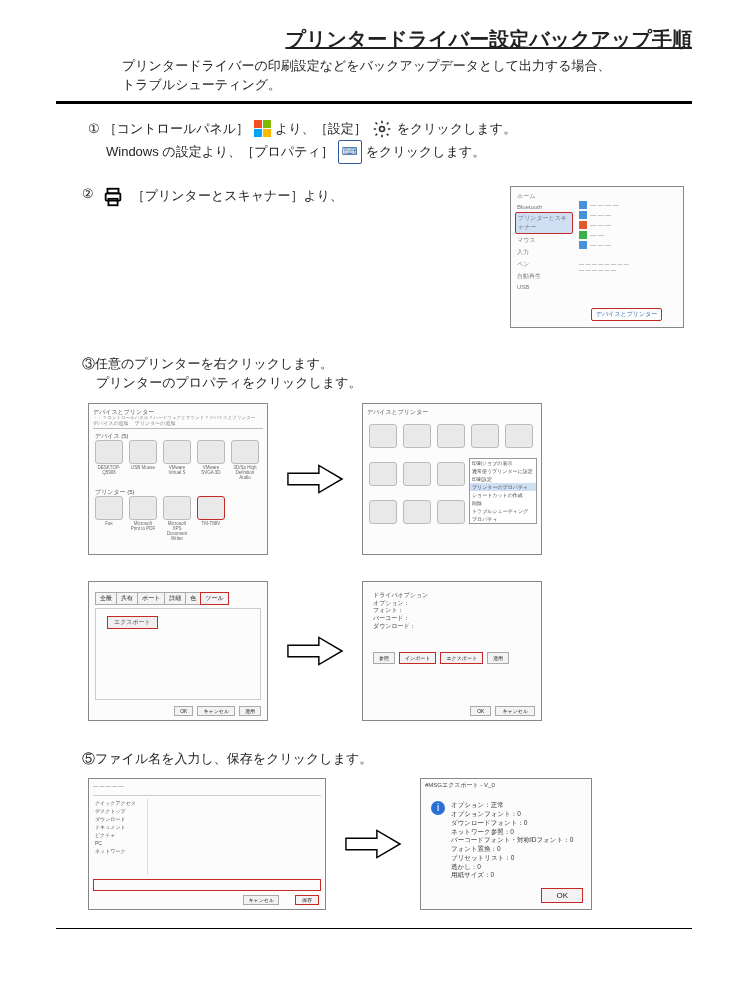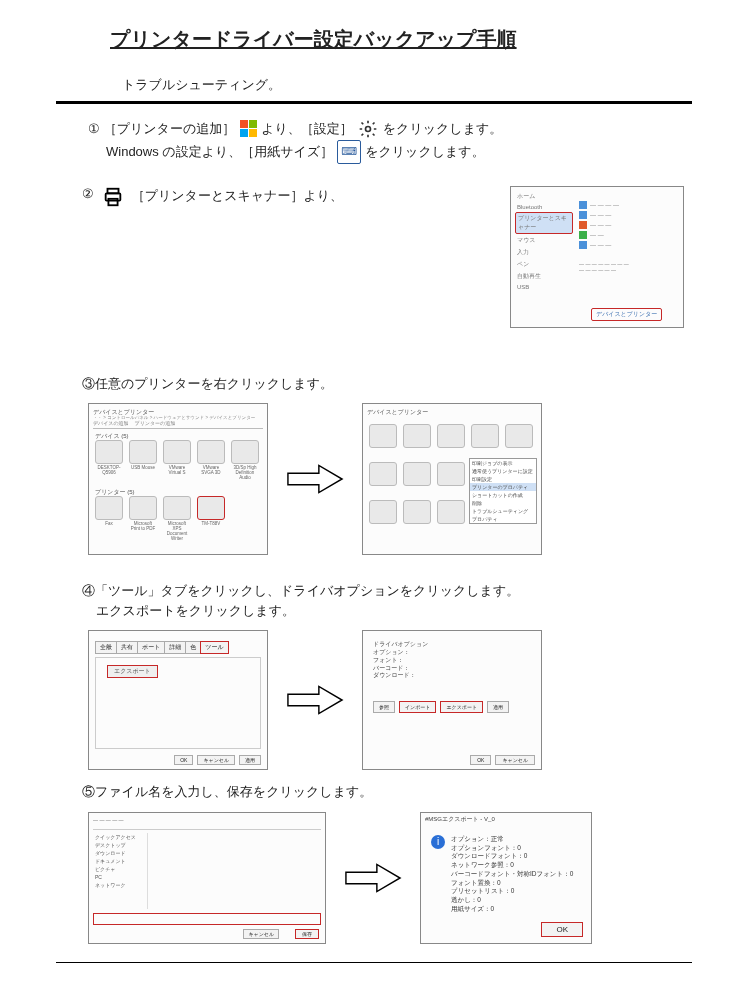--- a/index.html
+++ b/index.html
@@ -13,20 +13,21 @@
   }
   .page {
     padding: 26px 56px 20px 56px;
   }
   .title {
     font-size: 20px;
     font-weight: bold;
     text-decoration: underline;
     margin: 0 0 4px 0;
     padding-left: 54px;
+    text-align: right;
   }
   .subtitle {
     font-size: 13px;
     margin: 0 0 6px 0;
     padding-left: 66px;
     line-height: 1.45;
   }
   hr.thick {
     border: none;
     border-top: 3px solid #000;
@@ -77,21 +78,21 @@
   }
   .step2-shot .sb { position:absolute; left:4px; top:4px; width:58px; bottom:4px; }
   .step2-shot .sb-item { padding:1px 2px; margin-bottom:1px; }
   .step2-shot .sb-sel { border:1.5px solid #c62828; border-radius:2px; background:#cfe0f5; }
   .step2-shot .main { position:absolute; left:68px; right:4px; top:14px; }
   .step2-shot .sq { width:8px;height:8px;display:inline-block;margin-right:3px;vertical-align:middle; }
   .step2-shot .link-hi { position:absolute; left:80px; bottom:6px;
      border:1.5px solid #c62828; border-radius:2px; padding:1px 4px; color:#3a6fb0;}
 
   
-  .step3 { margin-top: 46px; padding-left: 26px; }
+  .step3 { margin-top: 26px; padding-left: 26px; }
   .step3-text { line-height: 1.5; }
   .shots-row {
     display: flex; align-items: center; gap: 18px; margin-top: 10px;
     padding-left: 6px;
   }
   .shot {
     border: 1px solid #888; background: #fcfcfc;
     position: relative; overflow: hidden;
   }
   .shot.s3a { width: 178px; height: 150px; }
@@ -124,21 +125,21 @@
   .s4a .btns { position:absolute; bottom:4px; right:6px; display:flex; gap:4px;}
   .s4a .btns span { border:1px solid #aaa; font-size:5px; padding:1px 5px; background:#f3f3f3;}
   .s4b .txt { position:absolute; top:10px; left:10px; font-size:6px; line-height:1.3; color:#444;}
   .s4b .btnrow { position:absolute; top:70px; left:10px; right:10px; display:flex; gap:4px;}
   .s4b .btnrow span { border:1px solid #aaa; font-size:5px; padding:2px 5px; background:#f3f3f3;}
   .s4b .btnrow .hi { border:1.5px solid #c62828; }
   .s4b .btns2 { position:absolute; bottom:4px; right:6px; display:flex; gap:4px;}
   .s4b .btns2 span { border:1px solid #aaa; font-size:5px; padding:1px 6px; background:#f3f3f3;}
 
   
-  .step5 { margin-top: 12px; padding-left: 26px; }
+  .step5 { margin-top: 28px; padding-left: 26px; }
   .shot.s5a { width: 236px; height: 130px; }
   .shot.s5b { width: 170px; height: 130px; }
   .s5a .top { position:absolute; top:4px; left:4px; right:4px; height:12px; font-size:5px; color:#666; border-bottom:1px solid #ccc;}
   .s5a .side { position:absolute; top:20px; left:4px; width:54px; bottom:34px; border-right:1px solid #ddd; font-size:5px; color:#555;}
   .s5a .side div { padding:1px 2px; }
   .s5a .main { position:absolute; top:20px; left:62px; right:4px; bottom:34px; font-size:5px;}
   .s5a .fname { position:absolute; left:4px; right:4px; bottom:18px; border:1.5px solid #c62828; height:10px;}
   .s5a .save { position:absolute; right:6px; bottom:4px; border:1.5px solid #c62828; font-size:5px; padding:1px 6px; background:#f3f3f3;}
   .s5a .cancel { position:absolute; right:46px; bottom:4px; border:1px solid #aaa; font-size:5px; padding:1px 4px; background:#f3f3f3;}
 
@@ -147,46 +148,46 @@
   .s5b .list { position:absolute; top:22px; left:30px; font-size:6.5px; color:#333; line-height:1.35;}
   .s5b .ok { position:absolute; right:8px; bottom:6px; border:1.5px solid #c62828; font-size:8px; padding:2px 14px; background:#f3f3f3;}
 </style>
 </head>
 <body>
 
 <div class="page">
 
   <div class="title">プリンタードライバー設定バックアップ手順</div>
   <div class="subtitle">
-    <br>
+    <span>プリンタードライバーの印刷設定などをバックアップデータとして出力する場合、</span><br>
     <span>トラブルシューティング。</span>
   </div>
   <hr class="thick">
 
   <div class="step1">
     <div class="step1-row">
       <span>①</span>
-      <span>［プリンターの追加］</span>
+      <span>［コントロールパネル］</span>
       <span class="winlogo">
         <span style="background:#f25022"></span>
           <span style="background:#7fba00"></span>
         <span style="background:#00a4ef"></span>
           <span style="background:#ffb900"></span>
       </span>
       <span>より、［設定］</span>
       <span class="gear-icon">
         <svg viewBox="0 0 24 24" width="20" height="20" fill="none" stroke="#333" stroke-width="2">
           <circle cx="12" cy="12" r="3"></circle>
           <path d="M12 2v3M12 19v3M4.2 4.2l2.1 2.1M17.7 17.7l2.1 2.1M2 12h3M19 12h3M4.2 19.8l2.1-2.1M17.7 6.3l2.1-2.1"></path>
         </svg>
       </span>
       <span>をクリックします。</span>
     </div>
     <div class="step1-row" style="padding-left:18px;">
-      <span>Windows の設定より、［用紙サイズ］</span>
+      <span>Windows の設定より、［プロパティ］</span>
       <span class="dev-icon">⌨</span>
       <span>をクリックします。</span>
     </div>
   </div>
 
   <div class="step2">
     <div class="step2-text">
       <span>②</span>
       <span class="printer-icon">
         <svg width="22" height="22" viewBox="0 0 24 24" fill="none" stroke="#000" stroke-width="2">
@@ -218,20 +219,21 @@
         <div style="margin-top:2px"><span class="sq" style="background:#4a90d9"></span>— — —</div>
         <div style="margin-top:12px; font-size:5px;">— — — — — — — —<br>— — — — — —</div>
       </div>
       <div class="link-hi">デバイスとプリンター</div>
     </div>
   </div>
 
   <div class="step3">
     <div class="step3-text">
       <span>③</span><span>任意のプリンターを右クリックします。</span><br>
+      <span style="padding-left:14px">プリンターのプロパティをクリックします。</span>
     </div>
     <div class="shots-row">
       <div class="shot s3a">
         <div class="hdr">デバイスとプリンター</div>
         <div style="position:absolute;top:11px;left:4px;font-size:4.5px;color:#888">・・ &gt; コントロールパネル &gt; ハードウェアとサウンド &gt; デバイスとプリンター</div>
         <div class="tabs">
           <span>デバイスの追加</span>
           <span>プリンターの追加</span>
         </div>
         <div class="sect" style="top:28px">デバイス (5)</div>
@@ -304,24 +306,20 @@
           <div>ショートカットの作成</div>
           <div>削除</div>
           <div>トラブルシューティング</div>
           <div>プロパティ</div>
         </div>
       </div>
     </div>
   </div>
 
   <div class="step4">
-    <div class="step3-text">
-      <span>④</span><span>「ツール」タブをクリックし、ドライバオプションをクリックします。</span><br>
-      <span style="padding-left:14px">エクスポートをクリックします。</span>
-    </div>
     <div class="shots-row">
       <div class="shot s4a">
         <div class="tabrow">
           <span class="tab">全般</span>
           <span class="tab">共有</span>
           <span class="tab">ポート</span>
           <span class="tab">詳細</span>
           <span class="tab">色</span>
           <span class="tab hi">ツール</span>
         </div>

